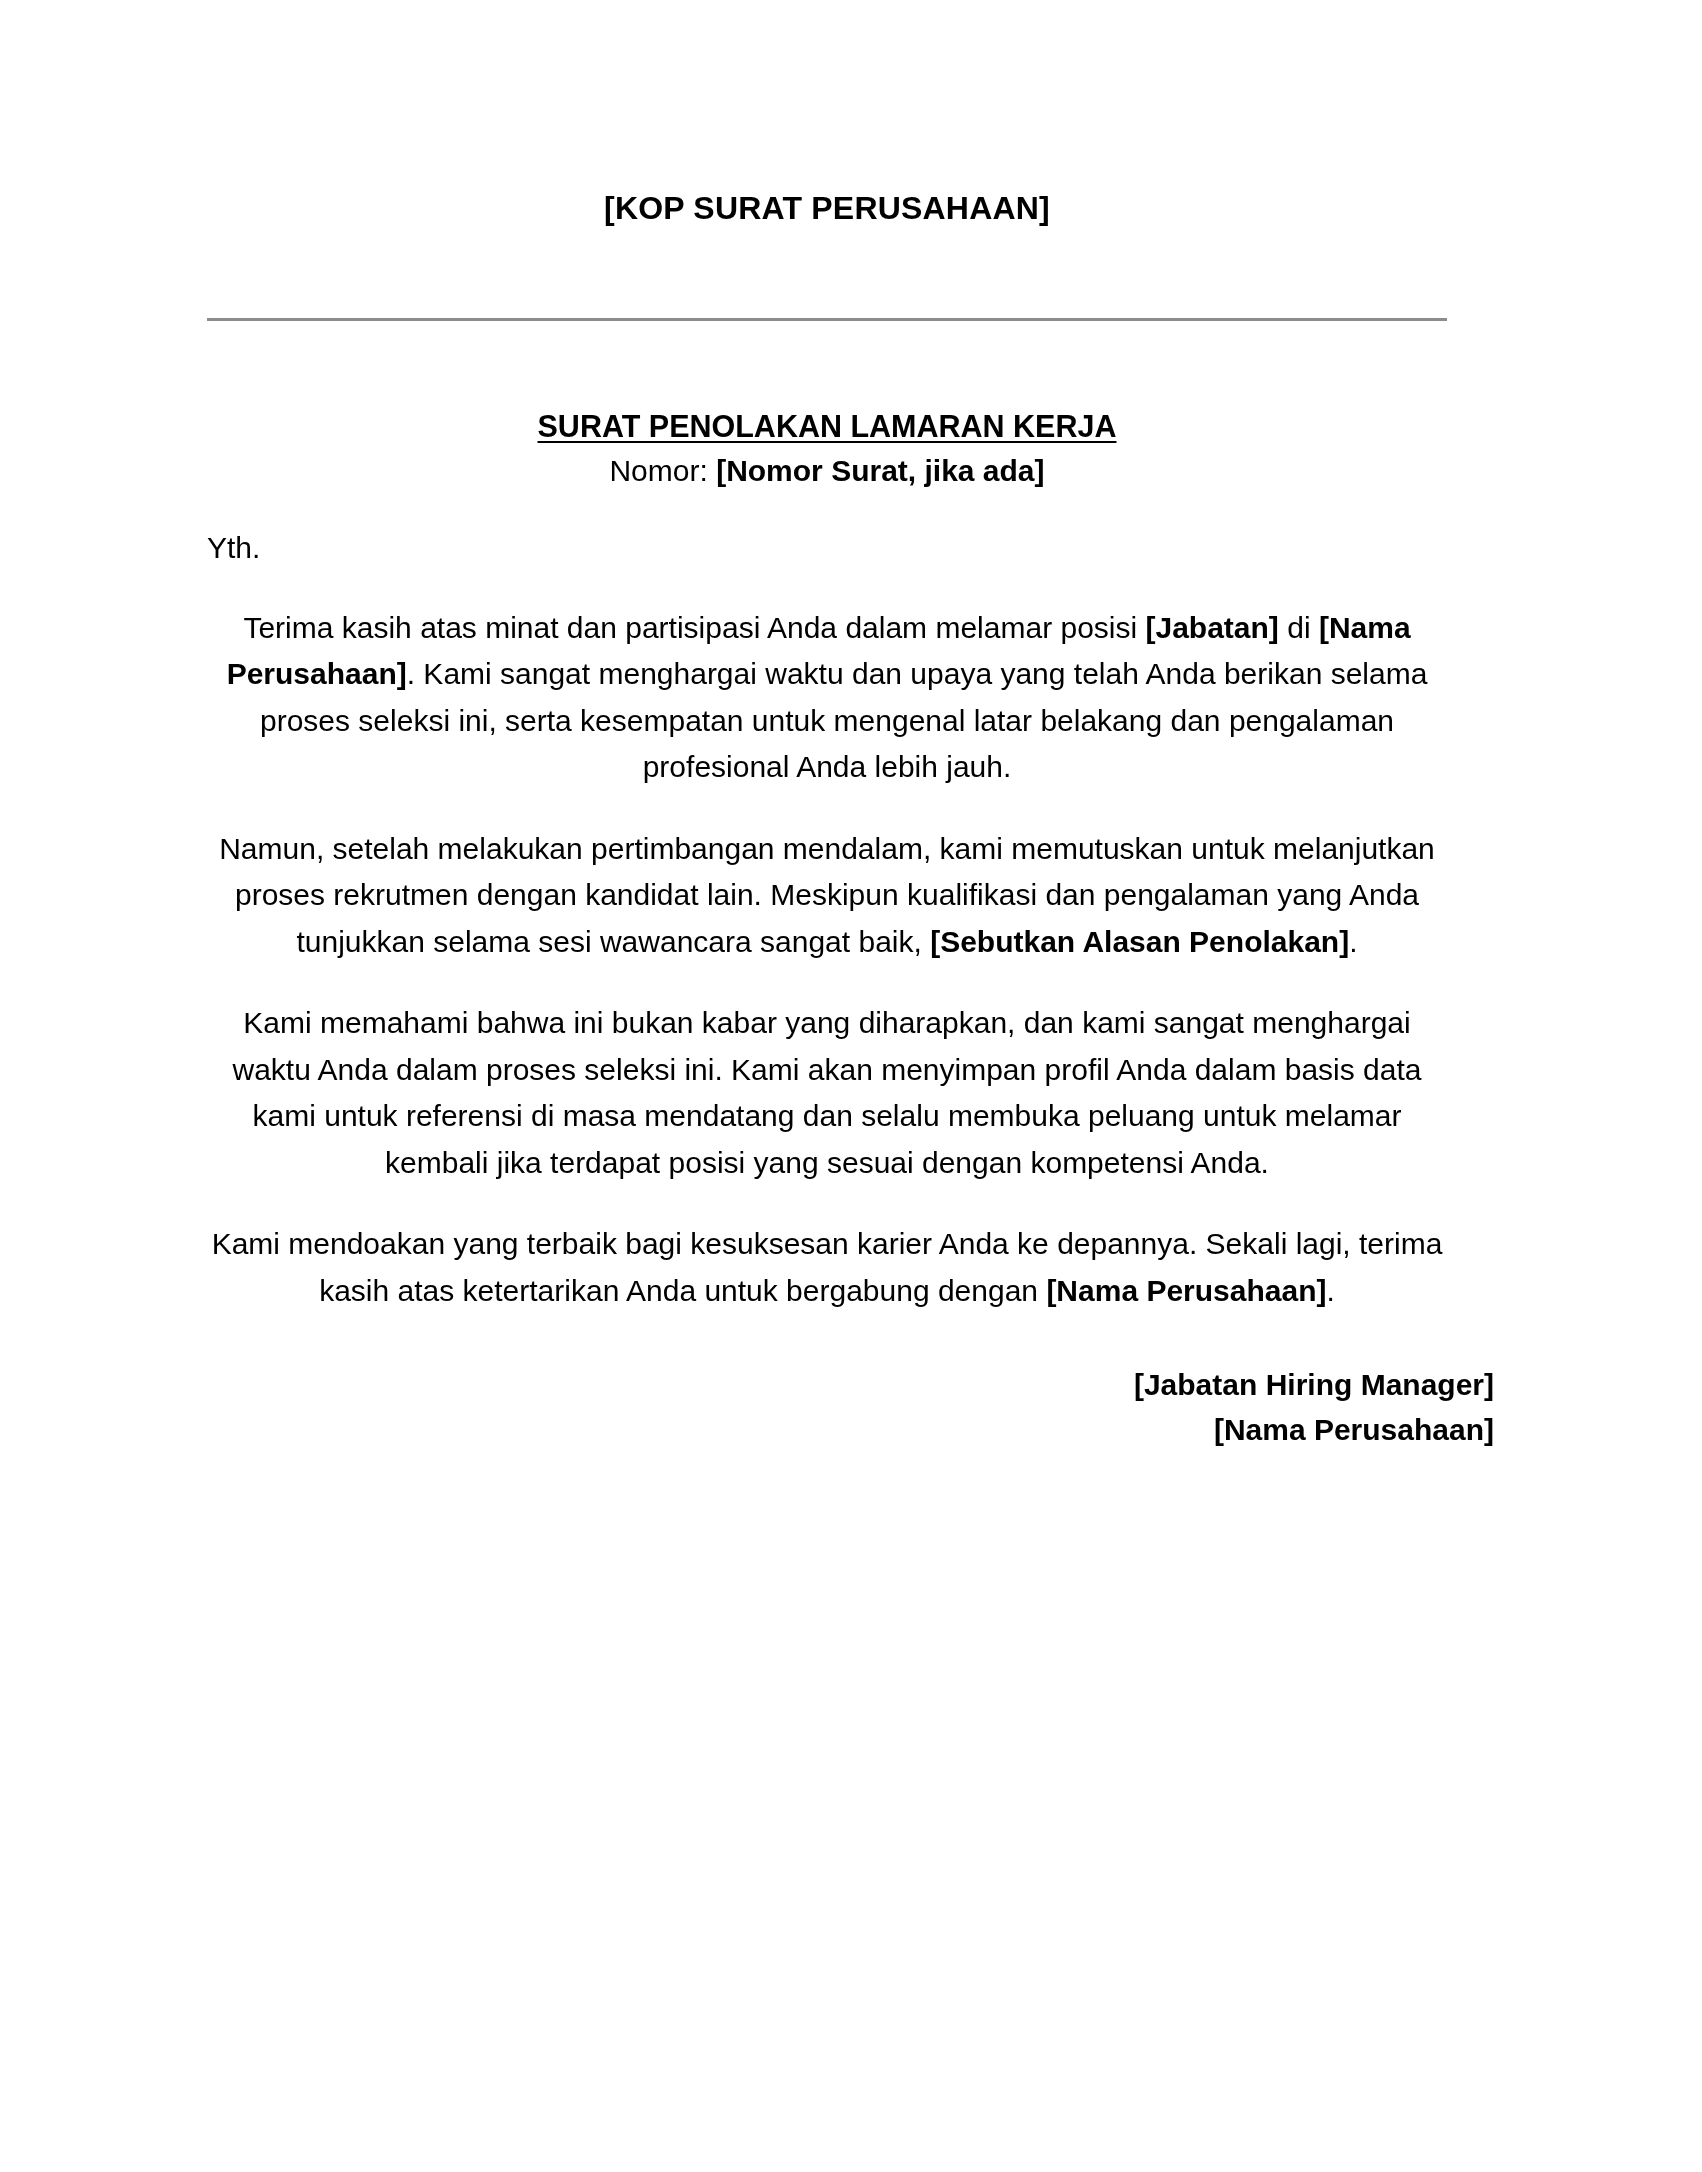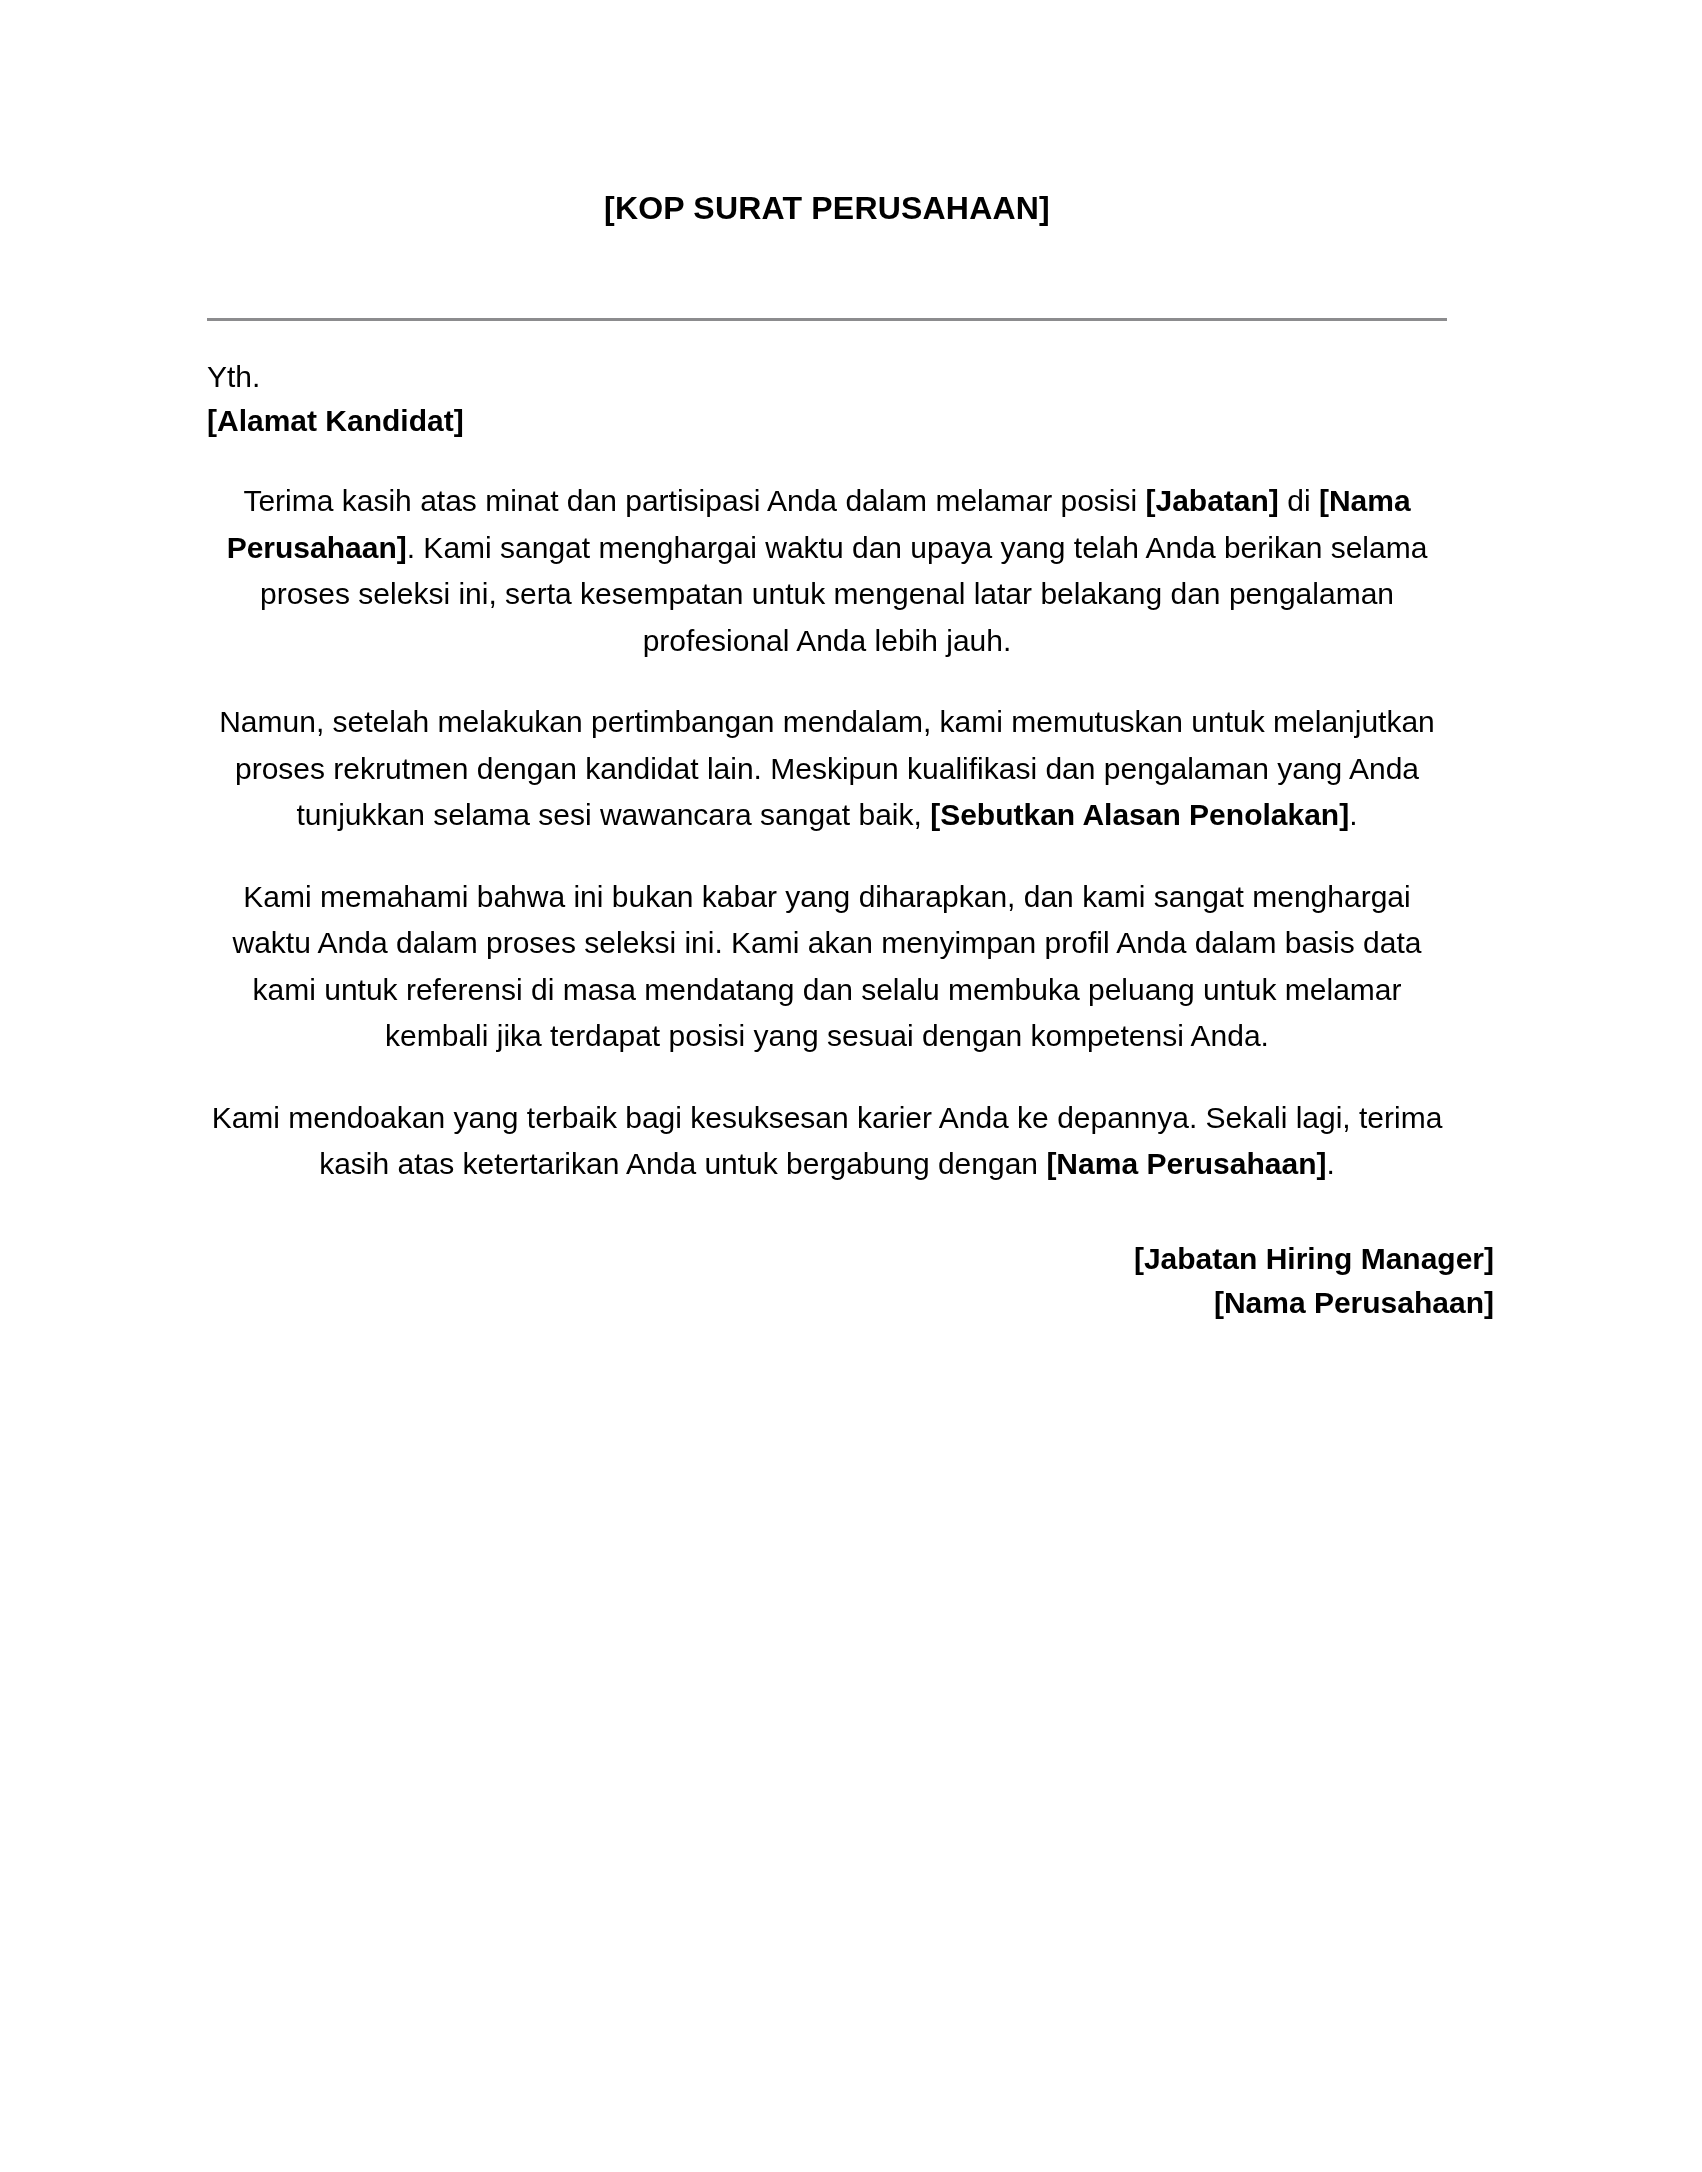--- a/index.html
+++ b/index.html
@@ -100,24 +100,27 @@
 
 <div class="page">
   <div class="content">
 
     <div class="letterhead">[KOP SURAT PERUSAHAAN]</div>
 
     <div class="divider-wrap">
       <div class="divider"></div>
     </div>
 
+    <div class="title-block">
+      <div class="doc-title">SURAT PENOLAKAN LAMARAN KERJA</div>
+      <div class="doc-number"><span>Nomor: </span><b>[Nomor Surat, jika ada]</b></div>
+    </div>
 
     <div class="addressee">
       <div class="line-reg">Yth.</div>
-      <div class="line-bold">[Alamat Kandidat]</div>
     </div>
 
     <p class="body-par"><span>Terima kasih atas minat dan partisipasi Anda dalam melamar posisi </span><b>[Jabatan]</b><span> di </span><b>[Nama Perusahaan]</b><span>. Kami sangat menghargai waktu dan upaya yang telah Anda berikan selama proses seleksi ini, serta kesempatan untuk mengenal latar belakang dan pengalaman profesional Anda lebih jauh.</span></p>
 
     <p class="body-par"><span>Namun, setelah melakukan pertimbangan mendalam, kami memutuskan untuk melanjutkan proses rekrutmen dengan kandidat lain. Meskipun kualifikasi dan pengalaman yang Anda tunjukkan selama sesi wawancara sangat baik, </span><b>[Sebutkan Alasan Penolakan]</b><span>.</span></p>
 
     <p class="body-par"><span>Kami memahami bahwa ini bukan kabar yang diharapkan, dan kami sangat menghargai waktu Anda dalam proses seleksi ini. Kami akan menyimpan profil Anda dalam basis data kami untuk referensi di masa mendatang dan selalu membuka peluang untuk melamar kembali jika terdapat posisi yang sesuai dengan kompetensi Anda.</span></p>
 
     <p class="body-par"><span>Kami mendoakan yang terbaik bagi kesuksesan karier Anda ke depannya. Sekali lagi, terima kasih atas ketertarikan Anda untuk bergabung dengan </span><b>[Nama Perusahaan]</b><span>.</span></p>
 

